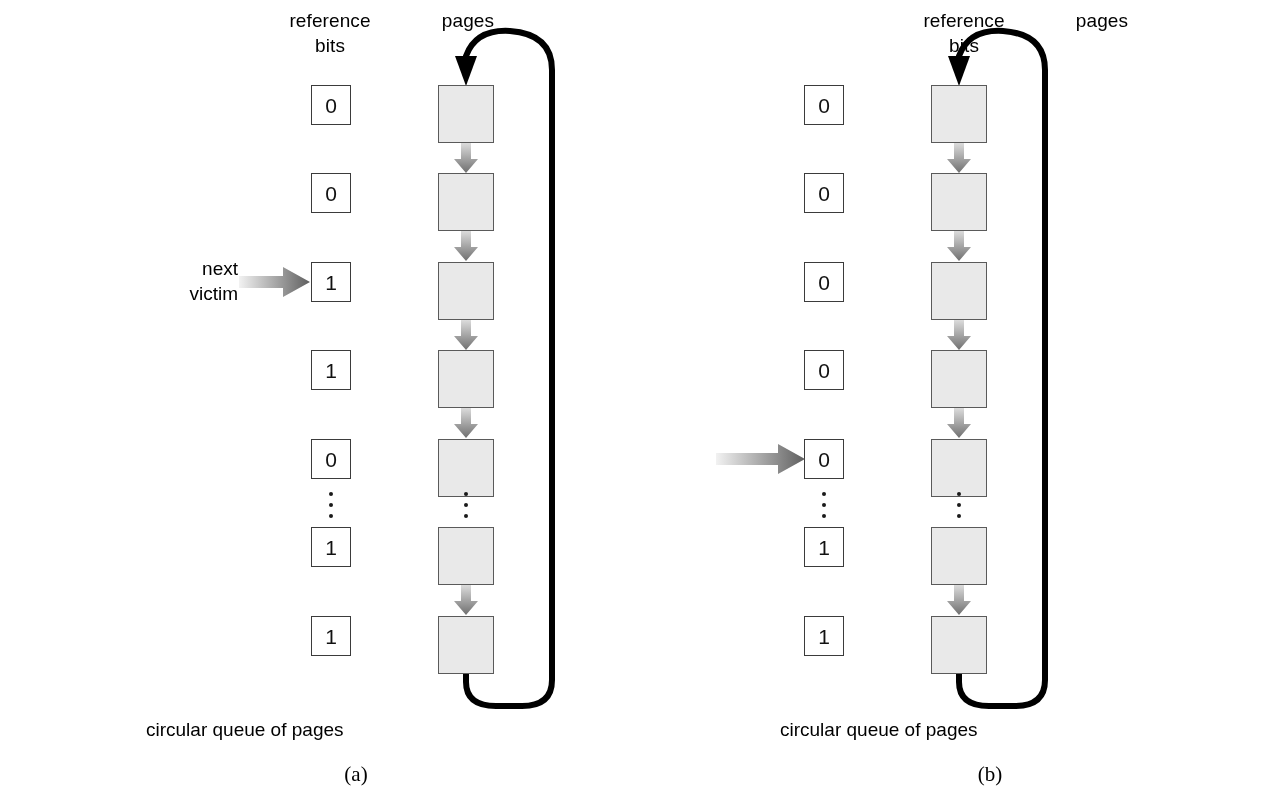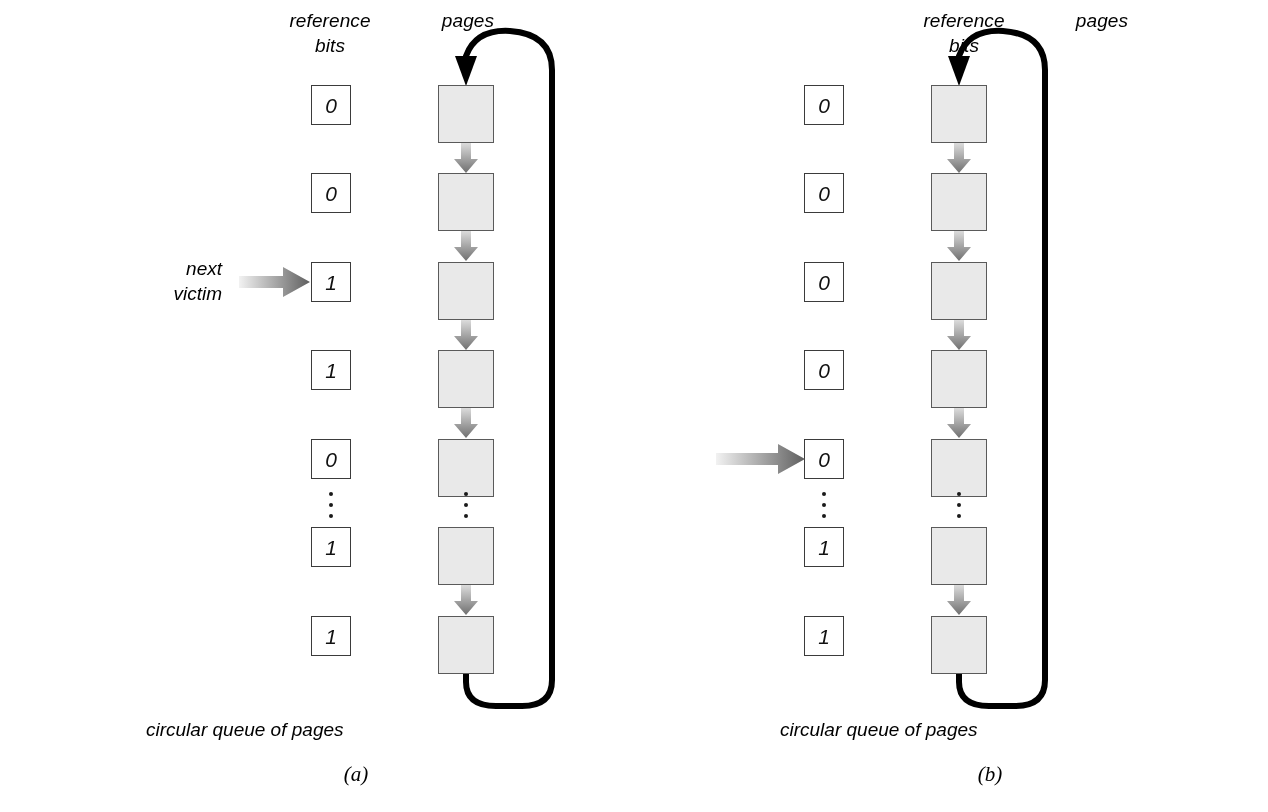--- a/index.html
+++ b/index.html
@@ -11,21 +11,21 @@
     width: 1268px; height: 812px;
     font-family: "Liberation Sans", sans-serif;
     color: #000000;
     position: relative;
     overflow: hidden;
   }
 
   .figure {
     position: absolute;
     left: 0; top: 0;
-    width: 1268px; height: 580px; font-style: italic;
+    width: 1268px; height: 580px;
   }
 
   .panel {
     position: absolute;
     top: 0;
     width: 634px;
     height: 812px;
   }
   .panel-a { left: 0; }
   .panel-b { left: 634px; }
@@ -190,21 +190,21 @@
     <svg class="down-arrow" style="left:453px; top:585px; height:31px;" viewBox="0 0 26 31">
       <polygon points="8,0 18,0 18,16 25,16 13,30 1,16 8,16" fill="url(#ga-down)"></polygon>
     </svg>
 
     <div class="vdots" style="left:461px; top:492px; height:26px;">
       <i></i>
         <i></i>
         <i></i>
     </div>
 
-    <div class="victim-label" style="left:112px; top:256px; width:110px;">next
+    <div class="victim-label" style="left:128px; top:256px; width:110px;">next
 victim</div>
     <svg class="victim-arrow" style="left:239px; top:266px; width:72px; height:32px;" viewBox="0 0 72 32">
       <polygon points="0,10 44,10 44,1 71,16 44,31 44,22 0,22" fill="url(#ga-right)"></polygon>
     </svg>
 
     <div class="queue-caption" style="left:146px; top:718px;">circular queue of pages</div>
     <div class="panel-letter" style="left:146px; top:762px;">(a)</div>
   </div>
 
   <div class="panel panel-b">

